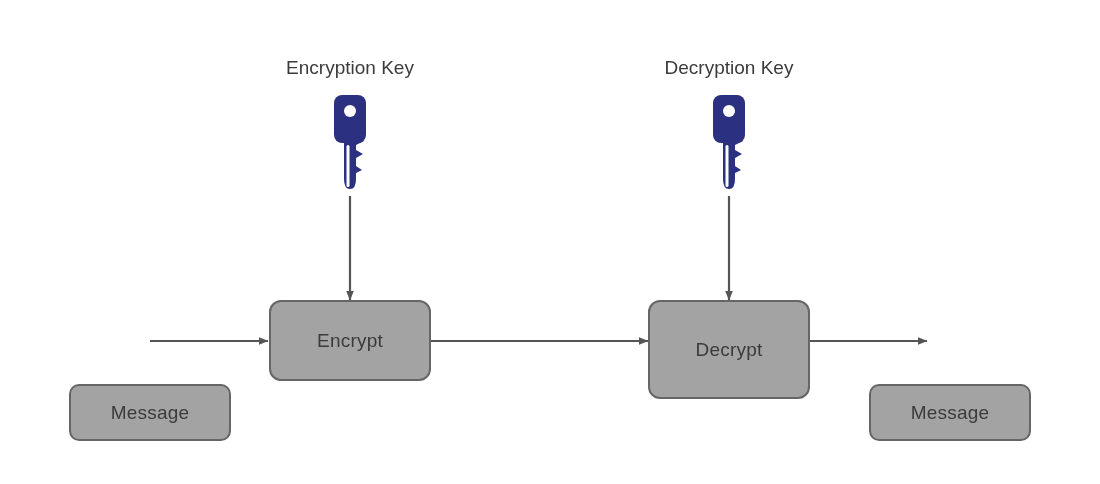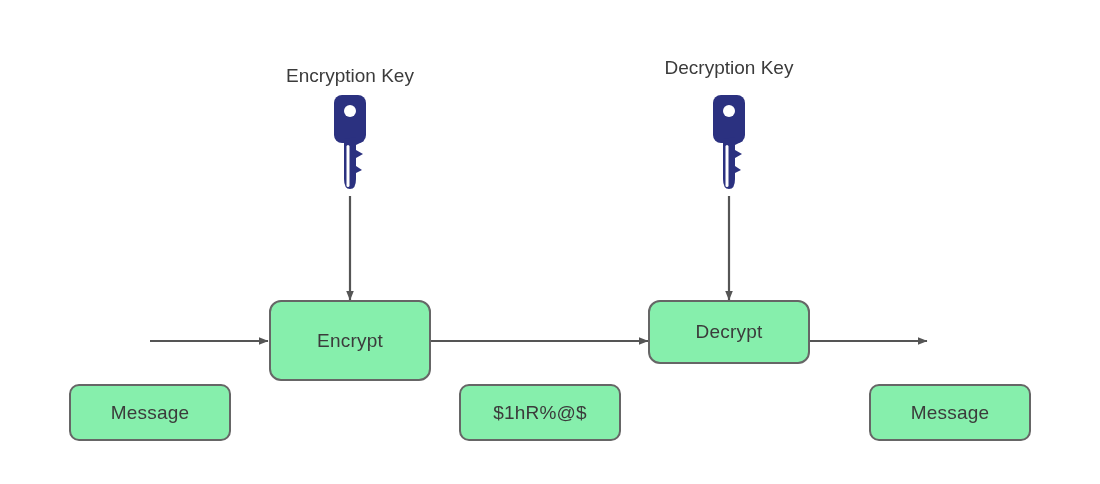--- a/index.html
+++ b/index.html
@@ -22,21 +22,21 @@
     top: 0;
     left: 0;
     width: 1100px;
     height: 484px;
   }
   .node-box {
     position: absolute;
     box-sizing: border-box;
     border: 2px solid #666666;
     border-radius: 10px;
-    background: #86efac;
+    background: #a3a3a3;
     display: flex;
     align-items: center;
     justify-content: center;
     color: #3b3b3b;
     font-size: 19px;
     font-family: "Liberation Sans", sans-serif;
     letter-spacing: 0.2px;
     white-space: nowrap;
   }
   .proc-box {
@@ -103,27 +103,26 @@
                q0,10 6,10
                q6,0 6,-10
                L30,78 L36,75 L30,71
                L30,63 L37,59 L30,55
                L30,50 L38,46 L30,42 Z"></path>
     </g>
     <circle cx="24" cy="16" r="6" fill="#ffffff"></circle>
     <rect x="20.5" y="50" width="3" height="42" rx="1.5" fill="#ffffff"></rect>
   </svg>
 
-  <div class="caption" style="left:250px; top:57px; width:200px;margin-top:8px;">Encryption Key</div>
+  <div class="caption" style="left:250px; top:57px; width:200px;">Encryption Key</div>
 
   <div class="caption" style="left:629px; top:57px; width:200px;text-align:center;">Decryption Key</div>
 
   <div class="node-box proc-box" style="left:269px; top:300px; width:162px; height:81px;">Encrypt</div>
 
-  <div class="node-box proc-box" style="left:648px; top:300px; width:162px; height:64px;">Decrypt</div>
+  <div class="node-box proc-box" style="left:648px; top:300px; width:162px; height:99px;">Decrypt</div>
 
   <div class="node-box" style="left:69px; top:384px; width:162px; height:57px;">Message</div>
 
-  <div class="node-box" style="left:459px; top:384px; width:162px; height:57px;">$1hR%@$</div>
 
   <div class="node-box" style="left:869px; top:384px; width:162px; height:57px;">Message</div>
 
 </div>
 
 </body></html>

